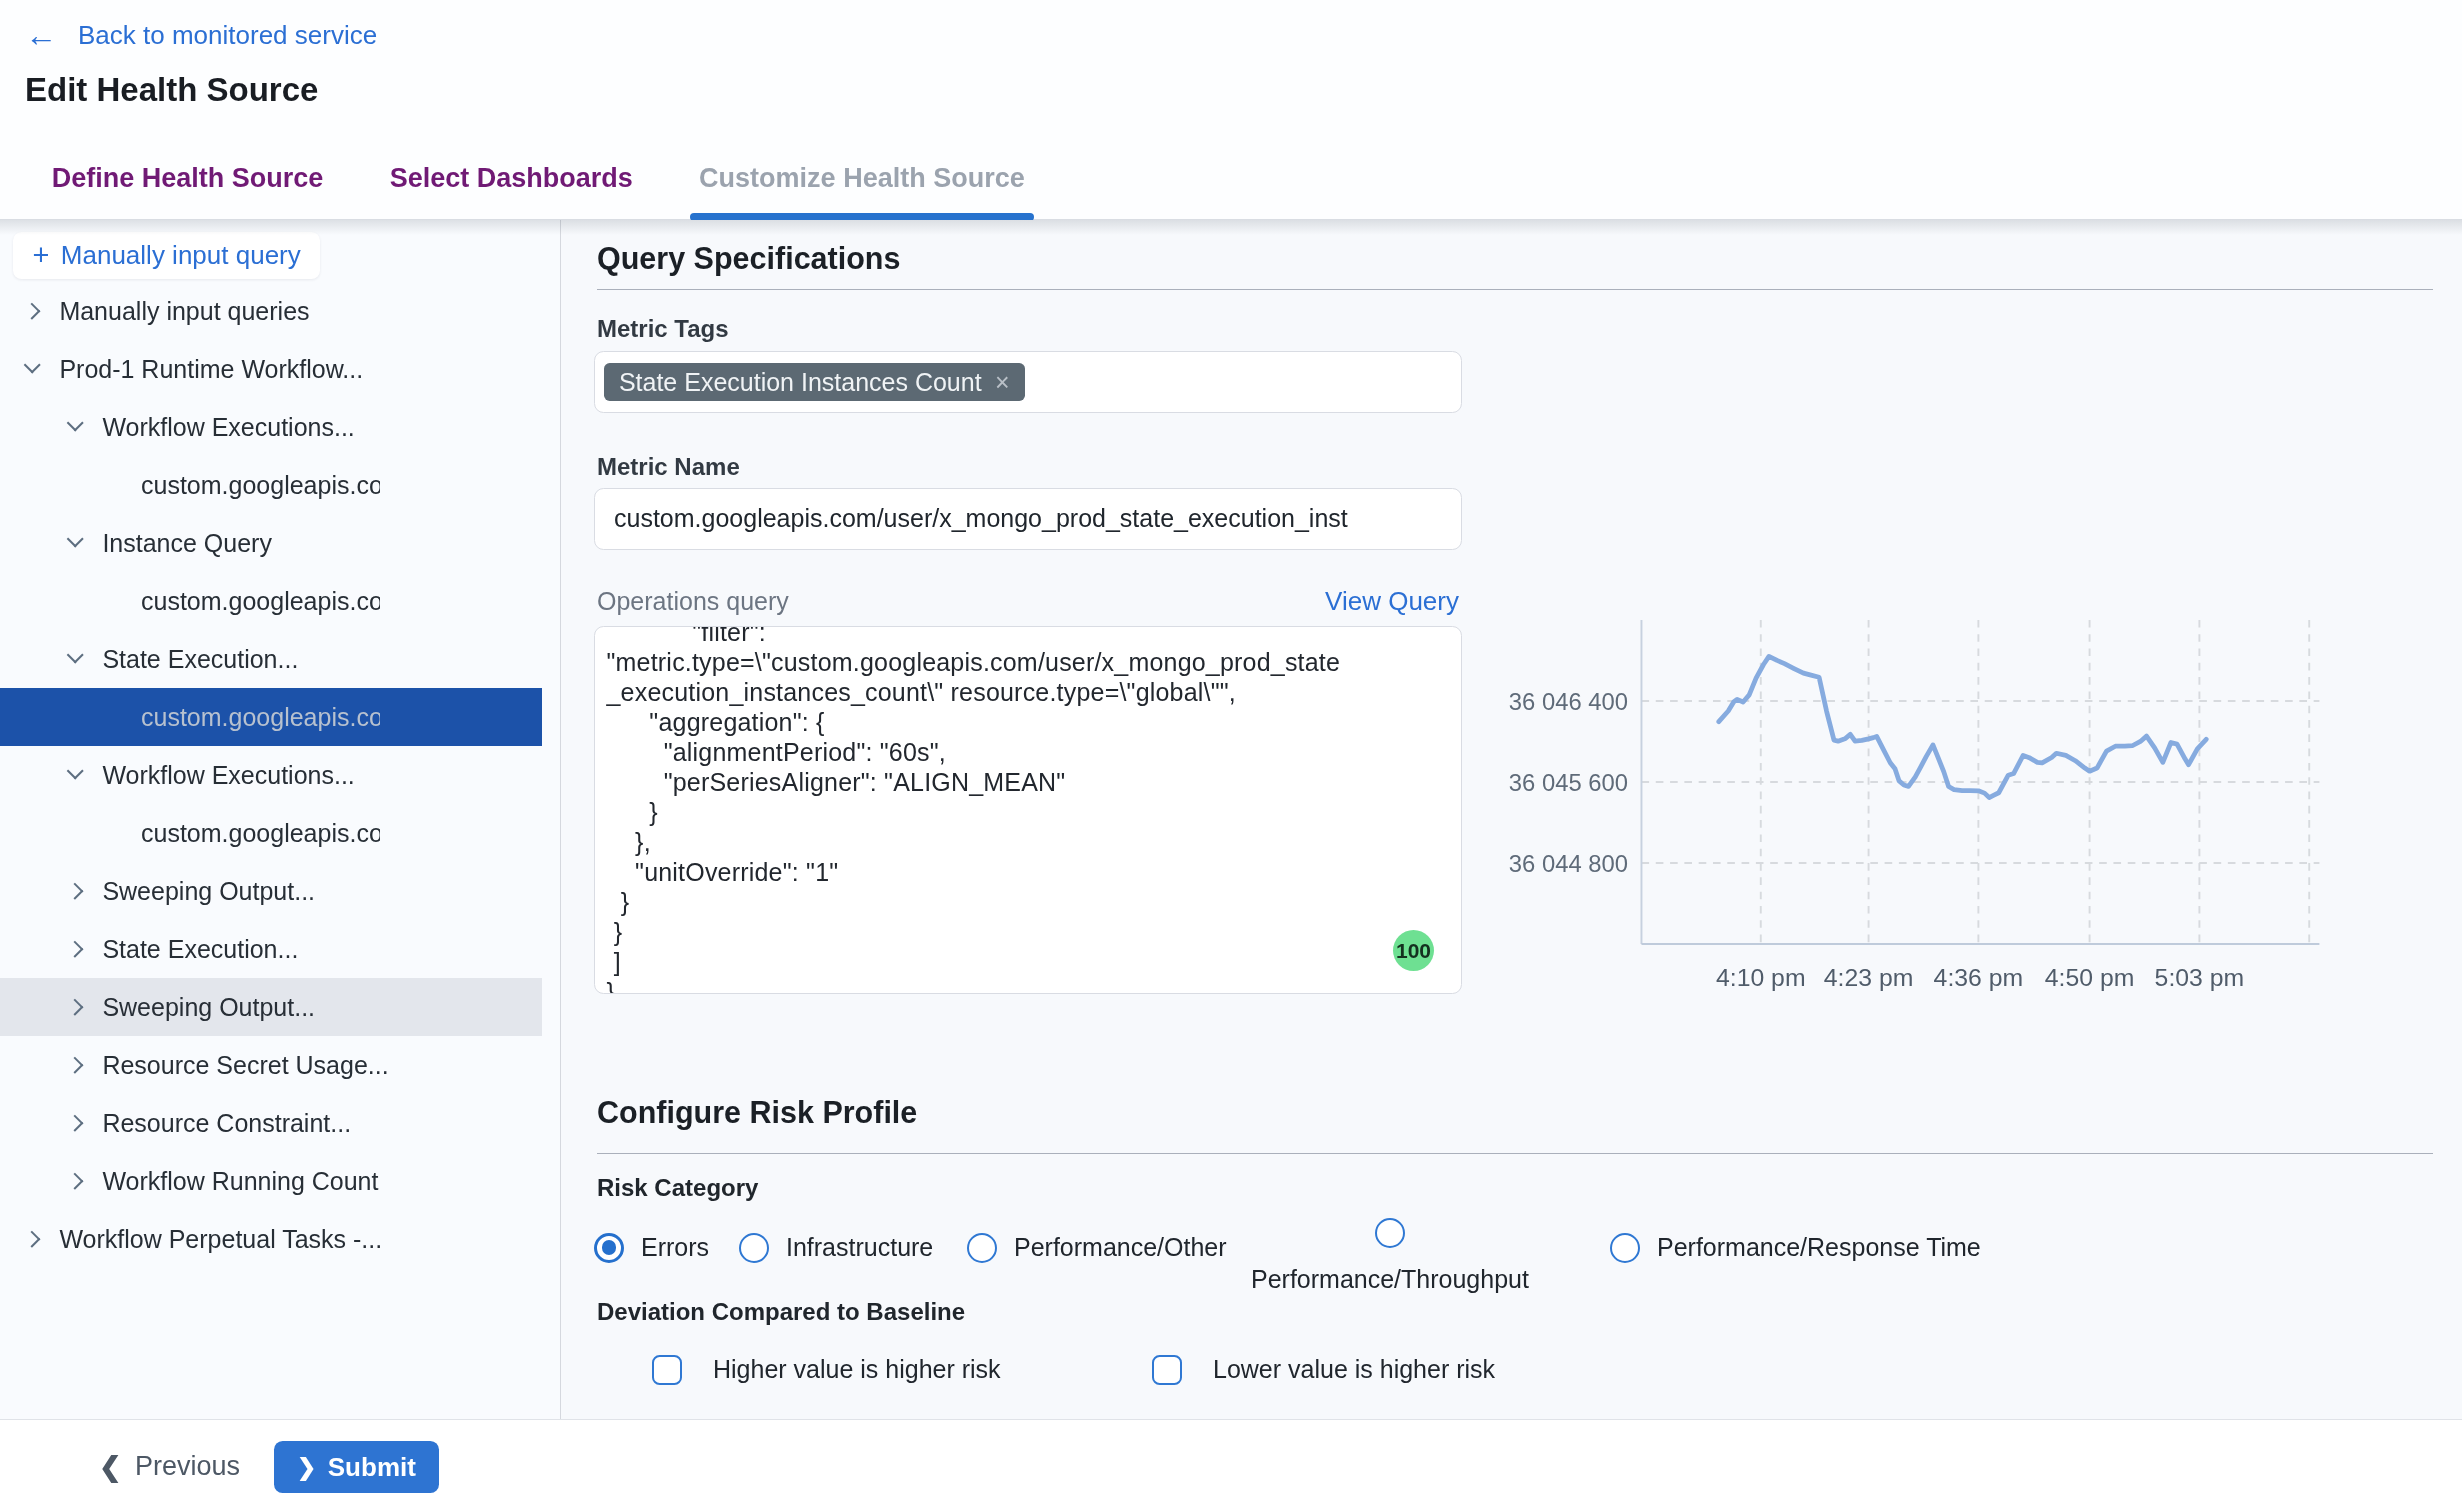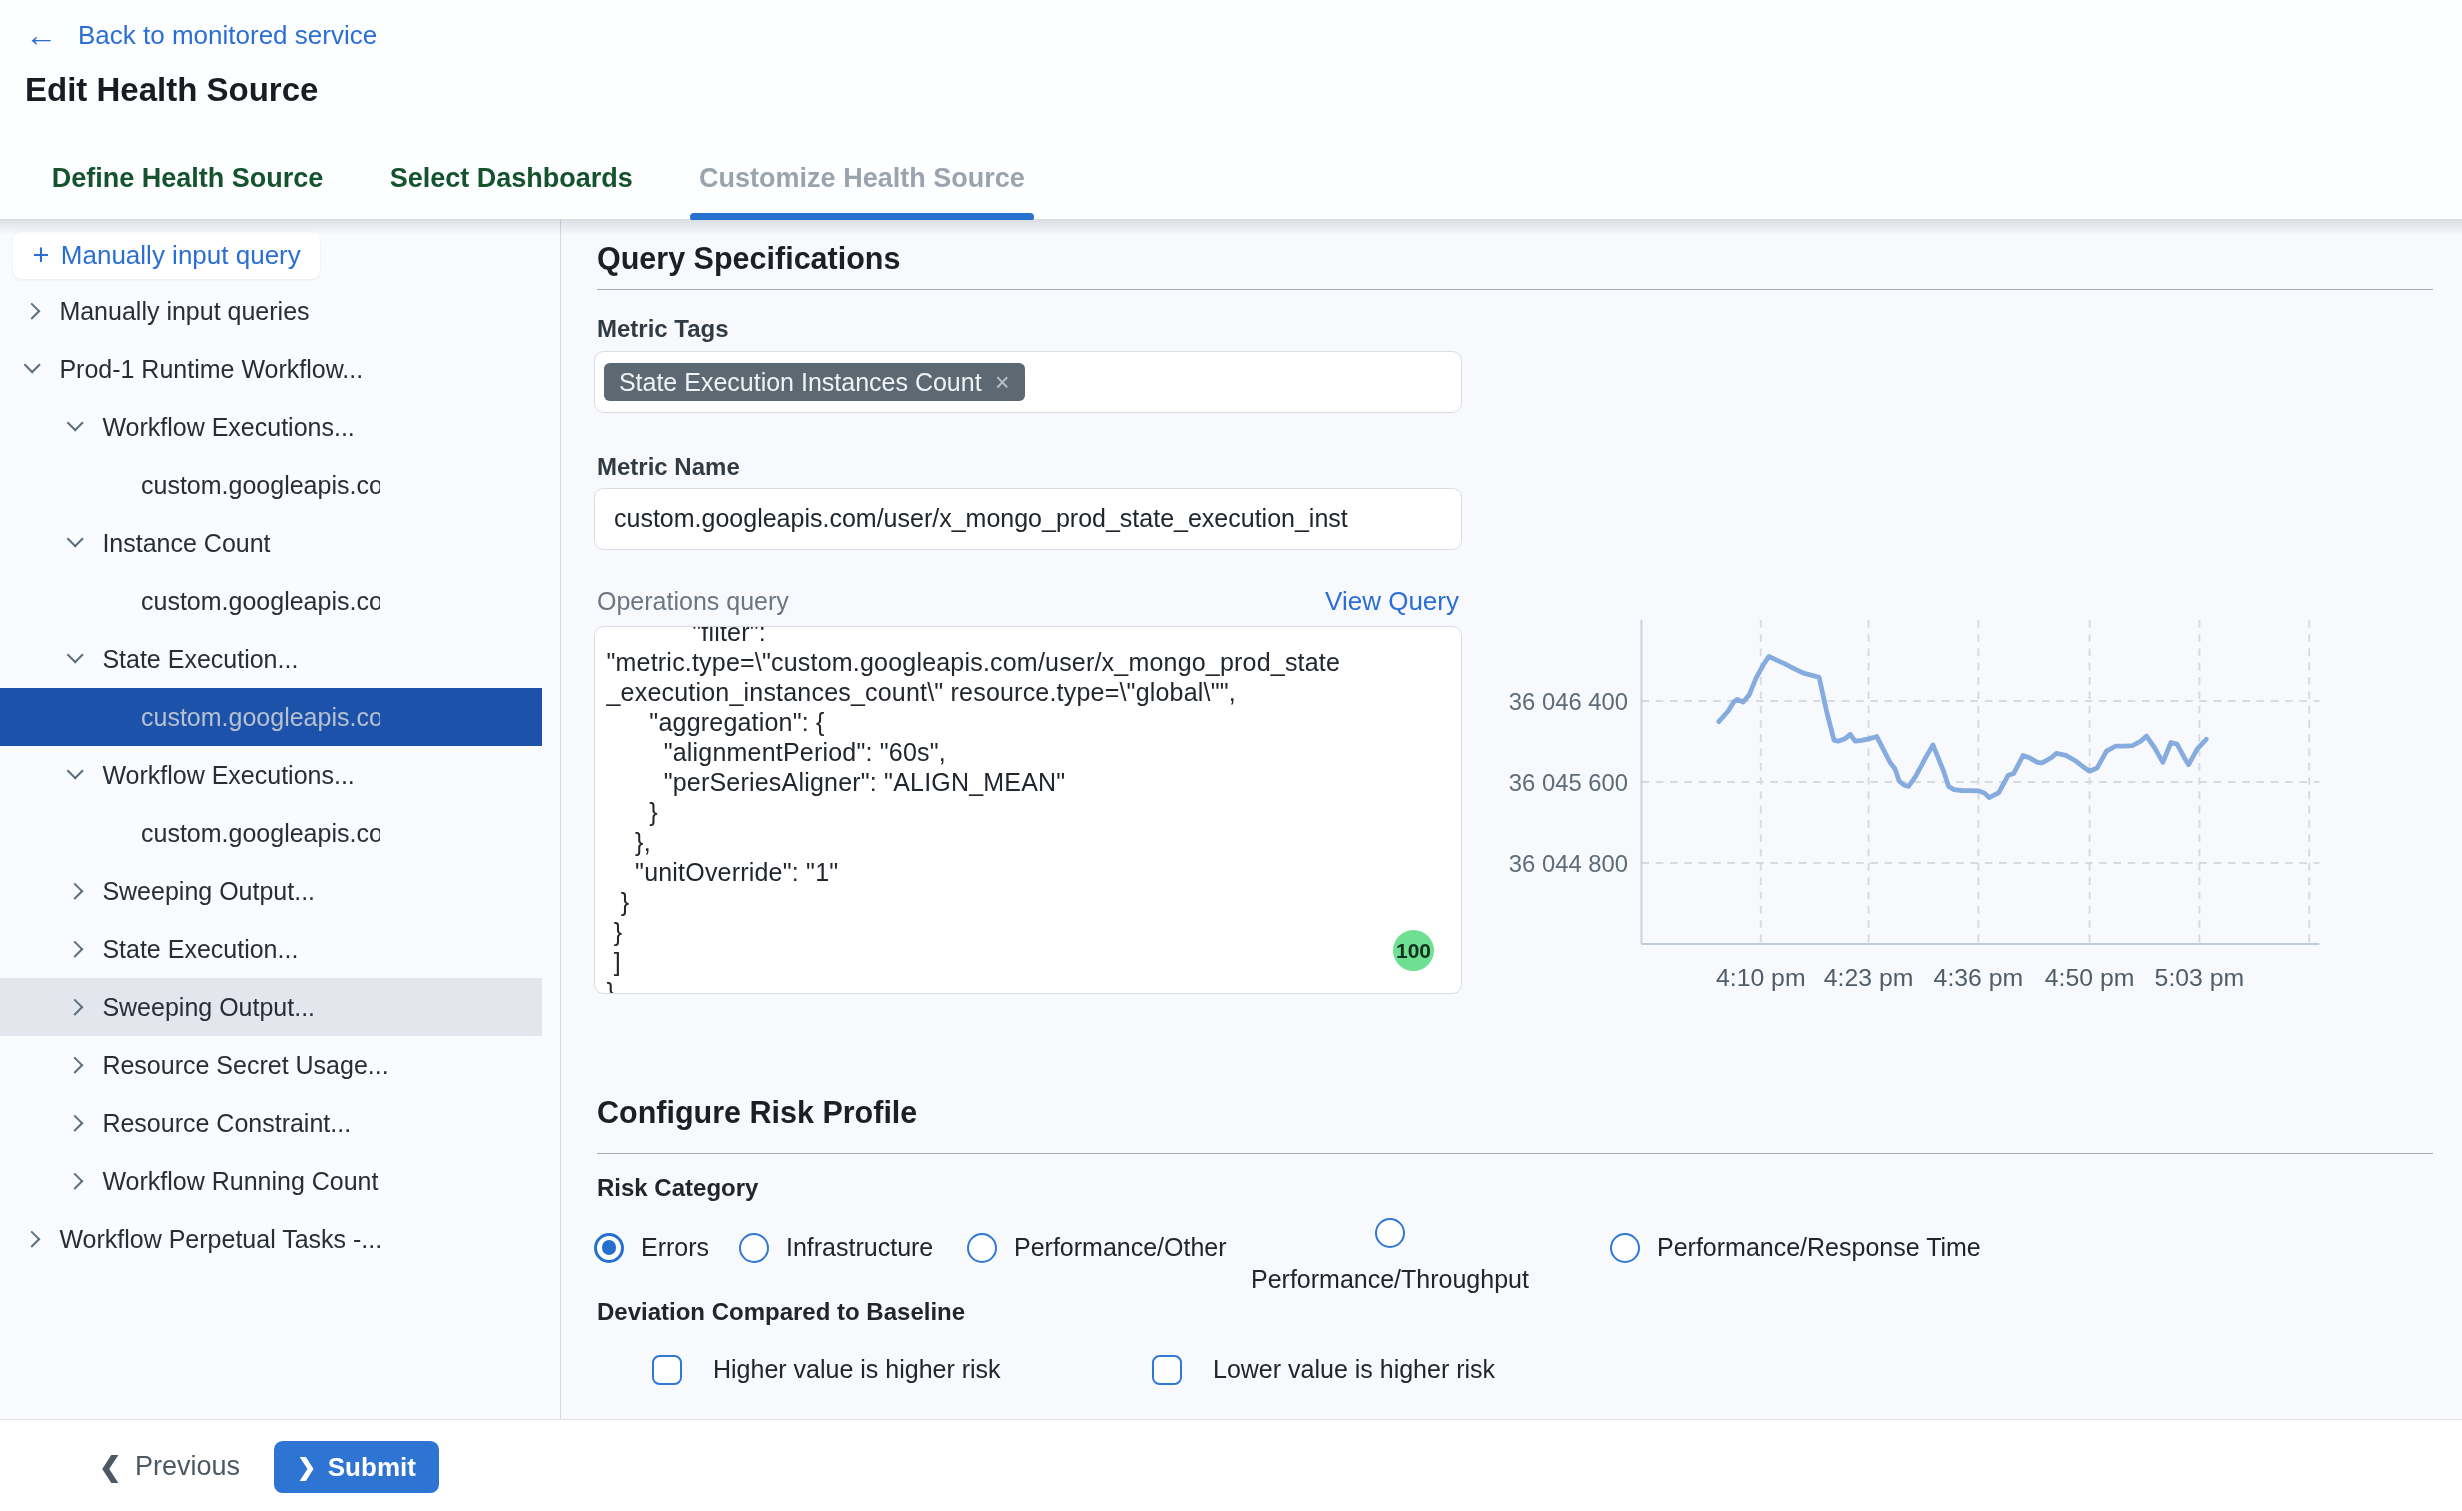--- a/index.html
+++ b/index.html
@@ -9,21 +9,21 @@
 
   
   .topbar { position:absolute; left:0; top:0; width:2462px; height:138px; background:#fdfeff; }
   .back-row { position:absolute; left:25px; top:19px; display:flex; align-items:center; gap:21px; cursor:pointer; }
   .back-arrow { color:#2b6fd4; font-size:32px; font-weight:600; line-height:1; }
   .back-label { color:#2b6fd4; font-size:26px; font-weight:500; }
   .page-title { position:absolute; left:25px; top:71px; font-size:33px; font-weight:700; color:#191d23; }
 
   
   .tabs { position:absolute; left:0; top:138px; width:2462px; height:82px; background:#fdfeff; border-bottom:1.9px solid #d9dde3; display:flex; align-items:center; padding-left:46px; gap:55px; }
-  .tab { position:relative; height:82px; display:flex; align-items:center; font-size:27px; font-weight:600; color:#14532d; cursor:pointer; padding:0 5.7px; }
+  .tab { position:relative; height:82px; display:flex; align-items:center; font-size:27px; font-weight:600; color:#701a75; cursor:pointer; padding:0 5.7px; }
   .tab.active { color:#9ba3ae; }
   .tab.active::after { content:""; position:absolute; left:-3.8px; right:-3.8px; bottom:-1.9px; height:8.6px; border-radius:4.8px; background:#2672ce; }
 
   
   .content { position:absolute; left:0; top:220px; width:2462px; height:1199px; }
   .content::before { content:""; position:absolute; left:0; top:0; width:100%; height:15.3px; background:linear-gradient(rgba(32,46,62,.13), rgba(32,46,62,0)); pointer-events:none; z-index:5; }
 
   
   .sidebar { position:absolute; left:0; top:0; width:561px; height:1199px; background:#f9fbfe; border-right:1.9px solid #d5d8de; overflow:hidden; }
   .add-query { position:absolute; left:13.4px; top:12.4px; height:47px; display:inline-flex; align-items:center; gap:11.5px; background:#ffffff; border:none; border-radius:8.6px; padding:0 19px; box-shadow:0 1px 2.9px rgba(20,30,45,.08); cursor:pointer; }
@@ -125,21 +125,21 @@
           </div>
         <div class="trow lvl1 expanded">
             <span class="chev"></span>
             <span class="tlabel">Workflow Executions...</span>
           </div>
         <div class="trow lvl2 leaf">
             <span class="tlabel">custom.googleapis.co</span>
           </div>
         <div class="trow lvl1 expanded">
             <span class="chev"></span>
-            <span class="tlabel">Instance Count</span>
+            <span class="tlabel">Instance Query</span>
           </div>
         <div class="trow lvl2 leaf">
             <span class="tlabel">custom.googleapis.co</span>
           </div>
         <div class="trow lvl1 expanded">
             <span class="chev"></span>
             <span class="tlabel">State Execution...</span>
           </div>
         <div class="trow lvl2 leaf selected">
             <span class="tlabel">custom.googleapis.co</span>

